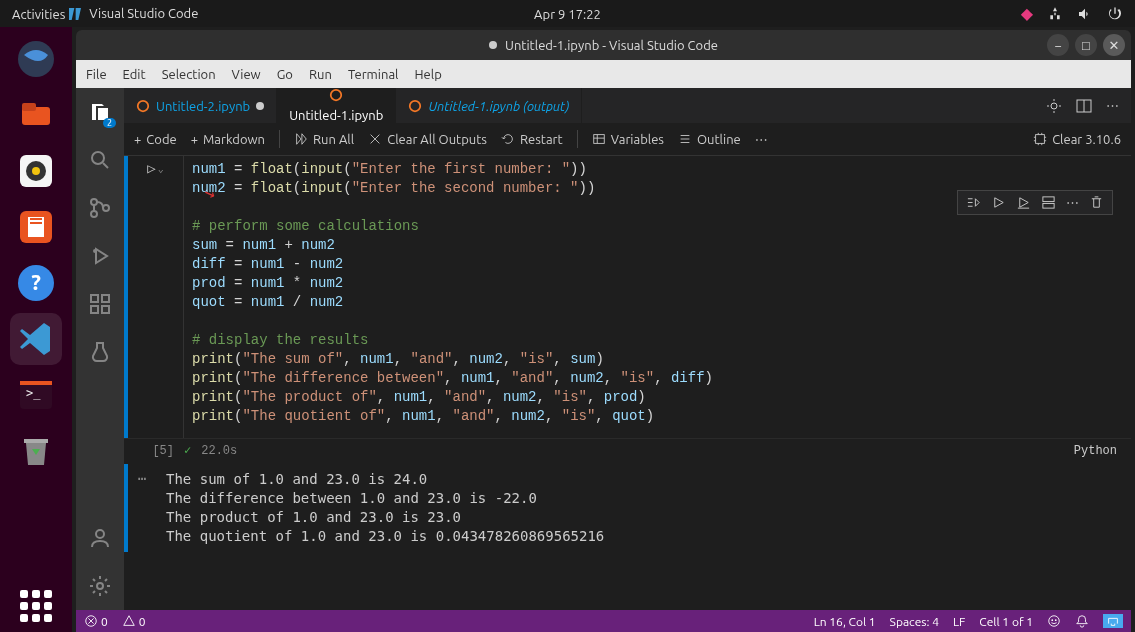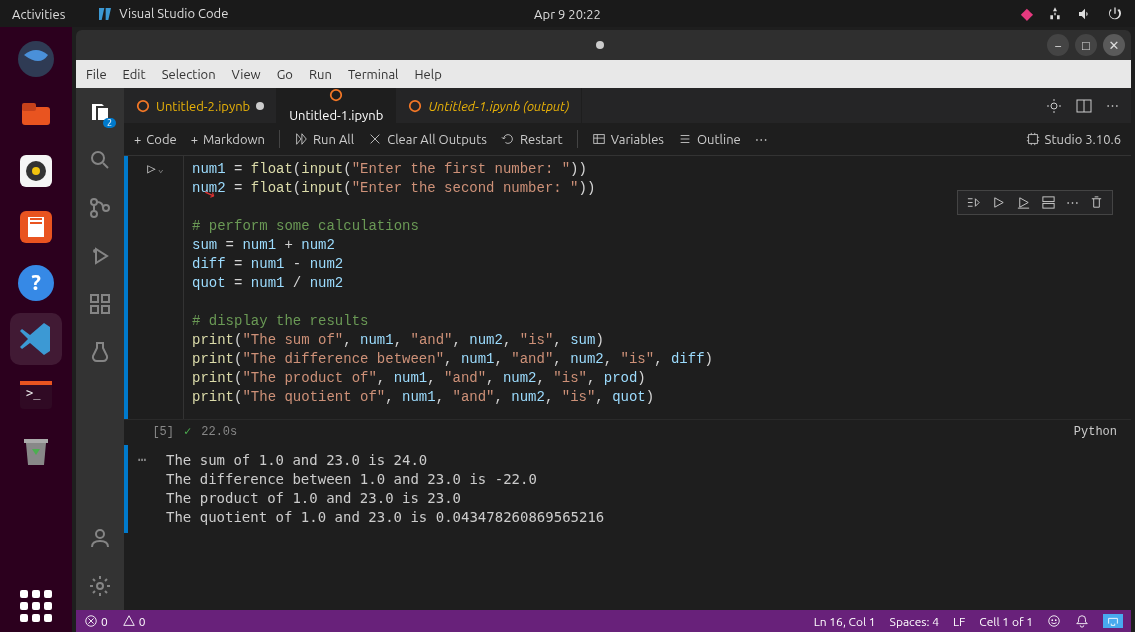--- a/index.html
+++ b/index.html
@@ -1,18 +1,18 @@
 <!DOCTYPE html>
 <html><head>
 <meta charset="utf-8">
 <style>
 * { margin:0; padding:0; box-sizing:border-box; }
 body { font-family:"Ubuntu",sans-serif; font-size:13px; background:#1e1e1e; color:#ccc; width:1135px; height:632px; overflow:hidden; position:relative; }
 .topbar { height:27px; background:#1a1a1a; color:#ddd; display:flex; align-items:center; padding:0 12px; font-size:13px; }
-.topbar .left { display:flex; gap:32px; align-items:center; }
+.topbar .left { display:flex; gap:2px; align-items:center; }
 .topbar .center { position:absolute; left:50%; transform:translateX(-50%); }
 .topbar .right { margin-left:auto; display:flex; gap:14px; align-items:center; }
 .topbar svg, .topbar .ic { width:16px; height:16px; fill:#ddd; }
 .dock { position:absolute; left:0; top:27px; bottom:0; width:72px; background:linear-gradient(#2c001e,#2c001e); display:flex; flex-direction:column; align-items:center; padding-top:6px; gap:4px; }
 .dock .app { width:52px; height:52px; border-radius:10px; display:flex; align-items:center; justify-content:center; position:relative; }
 .dock .app.active { background:rgba(255,255,255,0.1); }
 .dock .grid { position:absolute; bottom:10px; left:50%; transform:translateX(-50%); display:grid; grid-template-columns:repeat(3,8px); gap:4px; }
 .dock .grid span { width:8px; height:8px; background:#fff; border-radius:2px; }
 .window { position:absolute; left:76px; top:30px; right:4px; bottom:0; background:#1e1e1e; display:flex; flex-direction:column; border-radius:6px 6px 0 0; overflow:hidden; }
 .titlebar { height:30px; background:#2f2f2f; color:#ddd; display:flex; align-items:center; justify-content:center; font-size:13px; position:relative; }
@@ -23,21 +23,21 @@
 .menubar { height:28px; background:#e8e8e8; color:#333; display:flex; align-items:center; padding:0 10px; gap:16px; font-size:13px; }
 .menubar span { cursor:pointer; }
 .body { flex:1; display:flex; overflow:hidden; }
 .activitybar { width:48px; background:#333; display:flex; flex-direction:column; align-items:center; padding-top:10px; gap:20px; }
 .activitybar .it { width:28px; height:28px; display:flex; align-items:center; justify-content:center; color:#858585; cursor:pointer; position:relative; }
 .activitybar .it.active { color:#fff; }
 .activitybar .badge { position:absolute; bottom:-2px; right:-2px; background:#007acc; color:#fff; border-radius:8px; font-size:9px; padding:0 4px; }
 .activitybar .bottom { margin-top:auto; margin-bottom:10px; display:flex; flex-direction:column; gap:20px; }
 .editor { flex:1; display:flex; flex-direction:column; background:#1e1e1e; overflow:hidden; }
 .tabs { height:35px; background:#252526; display:flex; align-items:stretch; }
-.tab { display:flex; align-items:center; padding:0 12px; gap:6px; color:#eab308; font-size:13px; border-right:1px solid #1e1e1e; cursor:pointer; }
+.tab { display:flex; align-items:center; padding:0 12px; gap:6px; color:#0ea5e9; font-size:13px; border-right:1px solid #1e1e1e; cursor:pointer; }
 .tab.active { background:#1e1e1e; color:#fff;flex-direction:column; }
 .tab .fi { color:#519aba; }
 .tab .d { width:8px; height:8px; border-radius:50%; background:#ccc; }
 .tabs .ra { margin-left:auto; display:flex; align-items:center; gap:14px; padding-right:12px; color:#ccc; }
 .nbtoolbar { height:33px; background:#1e1e1e; border-bottom:1px solid #333; display:flex; align-items:center; padding:0 10px; gap:14px; font-size:13px; color:#ccc; }
 .nbtoolbar .btn { display:flex; align-items:center; gap:5px; cursor:pointer; }
 .nbtoolbar .sep { width:1px; height:18px; background:#444; }
 .nbtoolbar .r { margin-left:auto; }
 .celltoolbar { position:absolute; right:18px; top:160px; background:#252526; border:1px solid #444; display:flex; gap:10px; padding:4px 8px; z-index:5; color:#ccc; }
 .celltoolbar span { cursor:pointer; }
@@ -66,21 +66,21 @@
 <div class="topbar">
   <div class="left">
     <span>Activities</span>
     <span style="display:flex;align-items:flex-start;gap:6px">
       <svg viewBox="0 0 24 24" width="16" height="16">
           <path fill="#3c99d4" d="M3 3h8l-4 18H3zM13 3h8l-4 18h-4z"></path>
         </svg>
       <span>Visual Studio Code</span>
     </span>
   </div>
-  <div class="center">Apr 9  20:22</div>
+  <div class="center">Apr 9  17:22</div>
   <div class="right">
     <span style="color:#e6397f;font-size:16px">◆</span>
     <span>
         <svg viewBox="0 0 24 24">
           <path fill="#ddd" d="M12 2l3 6h-6zM5 20h4v-6H5zm10 0h4v-6h-4zM11 10h2v4h-2z"></path>
         </svg>
       </span>
     <span>
         <svg viewBox="0 0 24 24">
           <path fill="#ddd" d="M3 9v6h4l5 5V4L7 9H3zm13 3a4 4 0 0 0-2-3.5v7A4 4 0 0 0 16 12z"></path>
@@ -155,20 +155,21 @@
       <span></span>
       <span></span>
       <span></span>
       <span></span>
     </div>
 </div>
 
 <div class="window">
   <div class="titlebar">
     <span class="dot"></span>
+    <span>Untitled-1.ipynb - Visual Studio Code</span>
     <div class="winctl">
       <span>−</span>
       <span>□</span>
       <span class="close">✕</span>
     </div>
   </div>
   <div class="menubar" id="menubar">
       <span>File</span>
       <span>Edit</span>
       <span>Selection</span>
@@ -313,21 +314,21 @@
               <path d="M3 4h10M3 8h10M3 12h10" stroke="#ccc"></path>
             </svg> 
             <span>Outline</span>
           </span>
         <span>⋯</span>
         <span class="btn r">
             <svg width="14" height="14" viewBox="0 0 16 16">
               <rect x="3" y="3" width="10" height="10" fill="none" stroke="#ccc"></rect>
               <path d="M6 1v2M10 1v2M6 13v2M10 13v2M1 6h2M1 10h2M13 6h2M13 10h2" stroke="#ccc"></path>
             </svg> 
-            <span>Studio 3.10.6</span>
+            <span>Clear 3.10.6</span>
           </span>
       </div>
 
       <div class="celltoolbar">
         <span>
             <svg width="15" height="15" viewBox="0 0 16 16">
               <path d="M2 4h5M2 8h5M2 12h5M10 4l4 4-4 4z" stroke="#ccc" fill="none"></path>
             </svg>
           </span>
         <span>
@@ -363,20 +364,21 @@
             <span style="color:#888;font-size:10px">⌄</span>
           </div>
           <div class="code" id="codearea">
             <span class="arrow">↘</span>
               <div class="line"><span class="c-var">num1</span><span class="c-op"> = </span><span class="c-fn">float</span><span class="c-p">(</span><span class="c-fn">input</span><span class="c-p">(</span><span class="c-str">"Enter the first number: "</span><span class="c-p">)</span><span class="c-p">)</span></div>
               <div class="line"><span class="c-var">num2</span><span class="c-op"> = </span><span class="c-fn">float</span><span class="c-p">(</span><span class="c-fn">input</span><span class="c-p">(</span><span class="c-str">"Enter the second number: "</span><span class="c-p">)</span><span class="c-p">)</span></div>
               <div class="line">&nbsp;</div>
               <div class="line"><span class="c-cmt"># perform some calculations</span></div>
               <div class="line"><span class="c-var">sum</span><span class="c-op"> = </span><span class="c-var">num1</span><span class="c-op"> + </span><span class="c-var">num2</span></div>
               <div class="line"><span class="c-var">diff</span><span class="c-op"> = </span><span class="c-var">num1</span><span class="c-op"> - </span><span class="c-var">num2</span></div>
+              <div class="line"><span class="c-var">prod</span><span class="c-op"> = </span><span class="c-var">num1</span><span class="c-op"> * </span><span class="c-var">num2</span></div>
               <div class="line"><span class="c-var">quot</span><span class="c-op"> = </span><span class="c-var">num1</span><span class="c-op"> / </span><span class="c-var">num2</span></div>
               <div class="line">&nbsp;</div>
               <div class="line"><span class="c-cmt"># display the results</span></div>
               <div class="line"><span class="c-fn">print</span><span class="c-p">(</span><span class="c-str">"The sum of"</span><span class="c-p">, </span><span class="c-var">num1</span><span class="c-p">, </span><span class="c-str">"and"</span><span class="c-p">, </span><span class="c-var">num2</span><span class="c-p">, </span><span class="c-str">"is"</span><span class="c-p">, </span><span class="c-var">sum</span><span class="c-p">)</span></div>
               <div class="line"><span class="c-fn">print</span><span class="c-p">(</span><span class="c-str">"The difference between"</span><span class="c-p">, </span><span class="c-var">num1</span><span class="c-p">, </span><span class="c-str">"and"</span><span class="c-p">, </span><span class="c-var">num2</span><span class="c-p">, </span><span class="c-str">"is"</span><span class="c-p">, </span><span class="c-var">diff</span><span class="c-p">)</span></div>
               <div class="line"><span class="c-fn">print</span><span class="c-p">(</span><span class="c-str">"The product of"</span><span class="c-p">, </span><span class="c-var">num1</span><span class="c-p">, </span><span class="c-str">"and"</span><span class="c-p">, </span><span class="c-var">num2</span><span class="c-p">, </span><span class="c-str">"is"</span><span class="c-p">, </span><span class="c-var">prod</span><span class="c-p">)</span></div>
               <div class="line"><span class="c-fn">print</span><span class="c-p">(</span><span class="c-str">"The quotient of"</span><span class="c-p">, </span><span class="c-var">num1</span><span class="c-p">, </span><span class="c-str">"and"</span><span class="c-p">, </span><span class="c-var">num2</span><span class="c-p">, </span><span class="c-str">"is"</span><span class="c-p">, </span><span class="c-var">quot</span><span class="c-p">)</span></div>
             </div>
         </div>
         <div class="execmeta">

